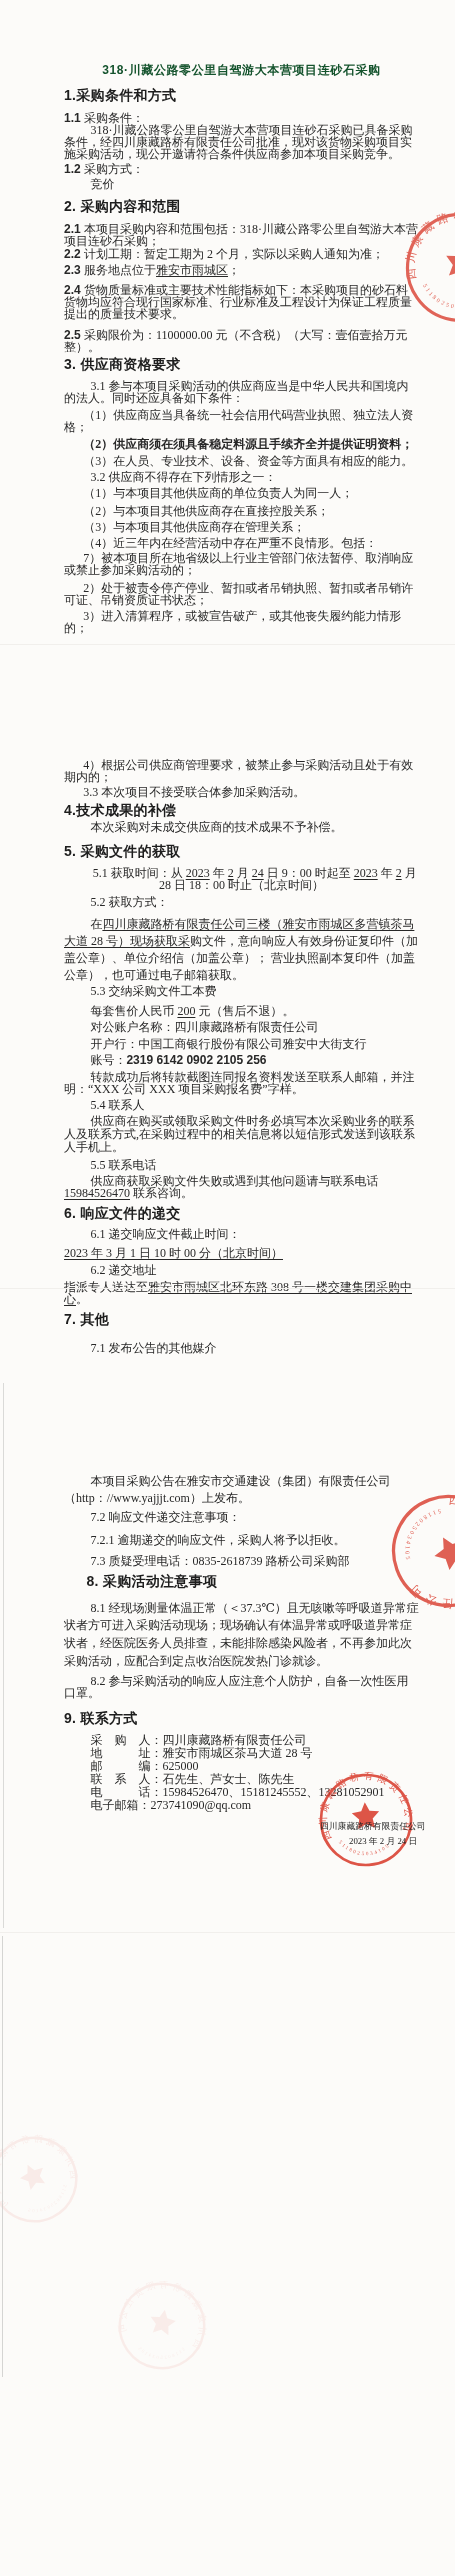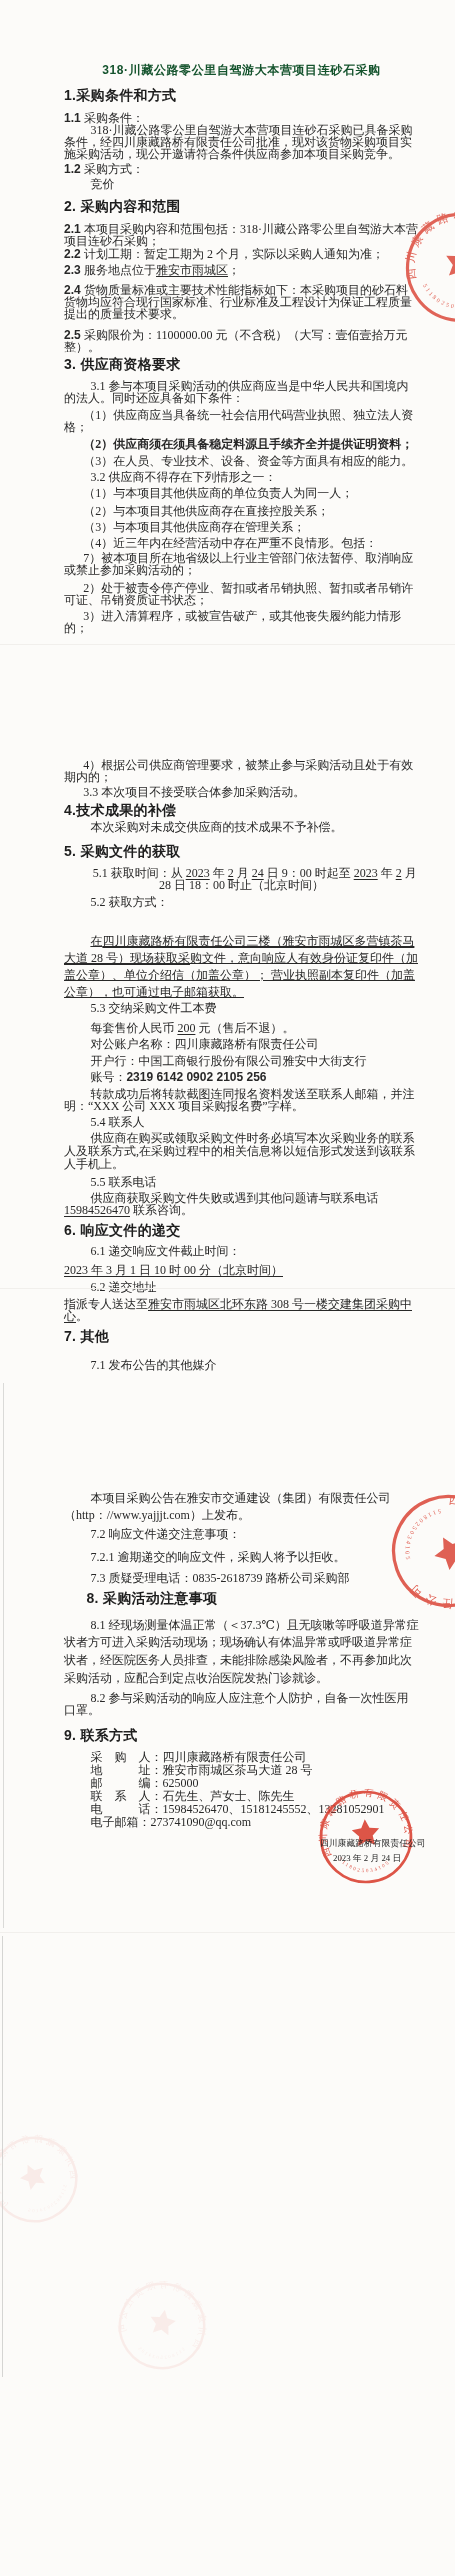--- a/index.html
+++ b/index.html
@@ -71,21 +71,21 @@
       <div class="node t-p ind1" style="margin-top: 6.3px; line-height: 12px;"><span>2）处于被责令停产停业、暂扣或者吊销执照、暂扣或者吊销许可证、吊销资质证书状态；</span></div>
       <div class="node t-p ind1" style="margin-top: 3.4px;"><span>3）进入清算程序，或被宣告破产，或其他丧失履约能力情形的；</span></div>
       <div class="node t-gap" style="height: 125px;"></div>
       <div class="node t-p ind1" style="margin-top: 0px;"><span>4）根据公司供应商管理要求，被禁止参与采购活动且处于有效期内的；</span></div>
       <div class="node t-p ind1" style="margin-top: 3px;"><span>3.3 本次项目不接受联合体参加采购活动。</span></div>
       <div class="node t-h" style="margin-top: 6.8px;"><span>4.技术成果的补偿</span></div>
       <div class="node t-p ind2" style="margin-top: 3.4px;"><span>本次采购对未成交供应商的技术成果不予补偿。</span></div>
       <div class="node t-h" style="margin-top: 12px;"><span>5. 采购文件的获取</span></div>
       <div class="node t-p ind2" style="margin-top: 8px; line-height: 12px; text-align: center;"><span>5.1 获取时间：从 </span><span class="u">2023</span><span> 年 </span><span class="u">2</span><span> 月 </span><span class="u">24</span><span> 日 9：00 时起至 </span><span class="u">2023</span><span> 年 </span><span class="u">2</span><span> 月 28 日 18：00 时止（北京时间）</span></div>
       <div class="node t-p ind2" style="margin-top: 4.6px;"><span>5.2 获取方式：</span></div>
-      <div class="node t-p ind2" style="margin-top: 25px; line-height: 17px; text-decoration: underline;"><span>在</span><span class="u">四川康藏路桥有限责任公司三楼（雅安市雨城区多营镇茶马大道 28 号）现场获取采</span><span>购文件，意向响应人有效身份证复印件（加盖公章）、单位介绍信（加盖公章）； 营业执照副本复印件（加盖公章），也可通过电子邮箱获取。</span></div>
+      <div class="node t-p ind2" style="margin-top: 8px; line-height: 17px;"><span>在</span><span class="u">四川康藏路桥有限责任公司三楼（雅安市雨城区多营镇茶马大道 28 号）现场获取采</span><span>购文件，意向响应人有效身份证复印件（加盖公章）、单位介绍信（加盖公章）； 营业执照副本复印件（加盖公章），也可通过电子邮箱获取。</span></div>
       <div class="node t-p ind2" style="margin-top: 1.7px;"><span>5.3 交纳采购文件工本费</span></div>
       <div class="node t-p ind2" style="margin-top: 7.4px;"><span>每套售价人民币 </span><span class="u">200</span><span> 元（售后不退）。</span></div>
       <div class="node t-p ind2" style="margin-top: 4px;"><span>对公账户名称：四川康藏路桥有限责任公司</span></div>
       <div class="node t-p ind2" style="margin-top: 5.1px;"><span>开户行：中国工商银行股份有限公司雅安中大街支行</span></div>
       <div class="node t-p ind2" style="margin-top: 4px;"><span>账号：</span><span class="b hei">2319 6142 0902 2105 256</span></div>
       <div class="node t-p ind2" style="margin-top: 4.6px; line-height: 12px;"><span>转款成功后将转款截图连同报名资料发送至联系人邮箱，并注明：“XXX 公司 XXX 项目采购报名费”字样。</span></div>
       <div class="node t-p ind2" style="margin-top: 4.6px;"><span>5.4 联系人</span></div>
       <div class="node t-p ind2" style="margin-top: 4px; line-height: 13px;"><span>供应商在购买或领取采购文件时务必填写本次采购业务的联系人及联系方式,在采购过程中的相关信息将以短信形式发送到该联系人手机上。</span></div>
       <div class="node t-p ind2" style="margin-top: 5.1px;"><span>5.5 联系电话</span></div>
       <div class="node t-p ind2" style="margin-top: 3.4px;"><span>供应商获取采购文件失败或遇到其他问题请与联系电话 </span><span class="u">15984526470</span><span> 联系咨询。</span></div>
@@ -109,21 +109,21 @@
       <div class="node t-p ind2" style="margin-top: 1.1px;"><span>地　　　址：雅安市雨城区茶马大道 28 号</span></div>
       <div class="node t-p ind2" style="margin-top: 1.1px;"><span>邮　　　编：625000</span></div>
       <div class="node t-p ind2" style="margin-top: 1.1px;"><span>联　系　人：石先生、芦女士、陈先生</span></div>
       <div class="node t-p ind2" style="margin-top: 1.1px;"><span>电　　　话：15984526470、15181245552、13281052901</span></div>
       <div class="node t-p ind2" style="margin-top: 1.1px;"><span>电子邮箱：273741090@qq.com</span></div>
       <div id="sig" style="position:relative;height:51px;margin:6.8px 36px 0 64px;">
     <svg class="seal" style="left:190px;top:-46px;width:96px;height:96px;opacity:.86;transform:rotate(-4deg);" viewBox="0 0 168 168" width="96" height="96">
       <use href="#seal-sym"></use>
     </svg>
     <div class="sig-line" style="left:192px;top:3.4px;">四川康藏路桥有限责任公司</div>
-    <div class="sig-line" style="left:205px;top:18px;">2023 年 2 月 24 日</div>
+    <div class="sig-line" style="left:221px;top:18px;">2023 年 2 月 24 日</div>
   </div>
     </div>
 
   <svg class="seal" style="left:404px;top:211px;width:113px;height:113px;opacity:.78;transform:rotate(10deg);" viewBox="0 0 198 198" width="113" height="113">
     <use href="#seal-sym"></use>
   </svg>
   <svg class="seal" style="left:390px;top:1493px;width:116px;height:116px;opacity:.8;transform:rotate(115deg);" viewBox="0 0 204 204" width="116" height="116">
     <use href="#seal-sym"></use>
   </svg>
 

